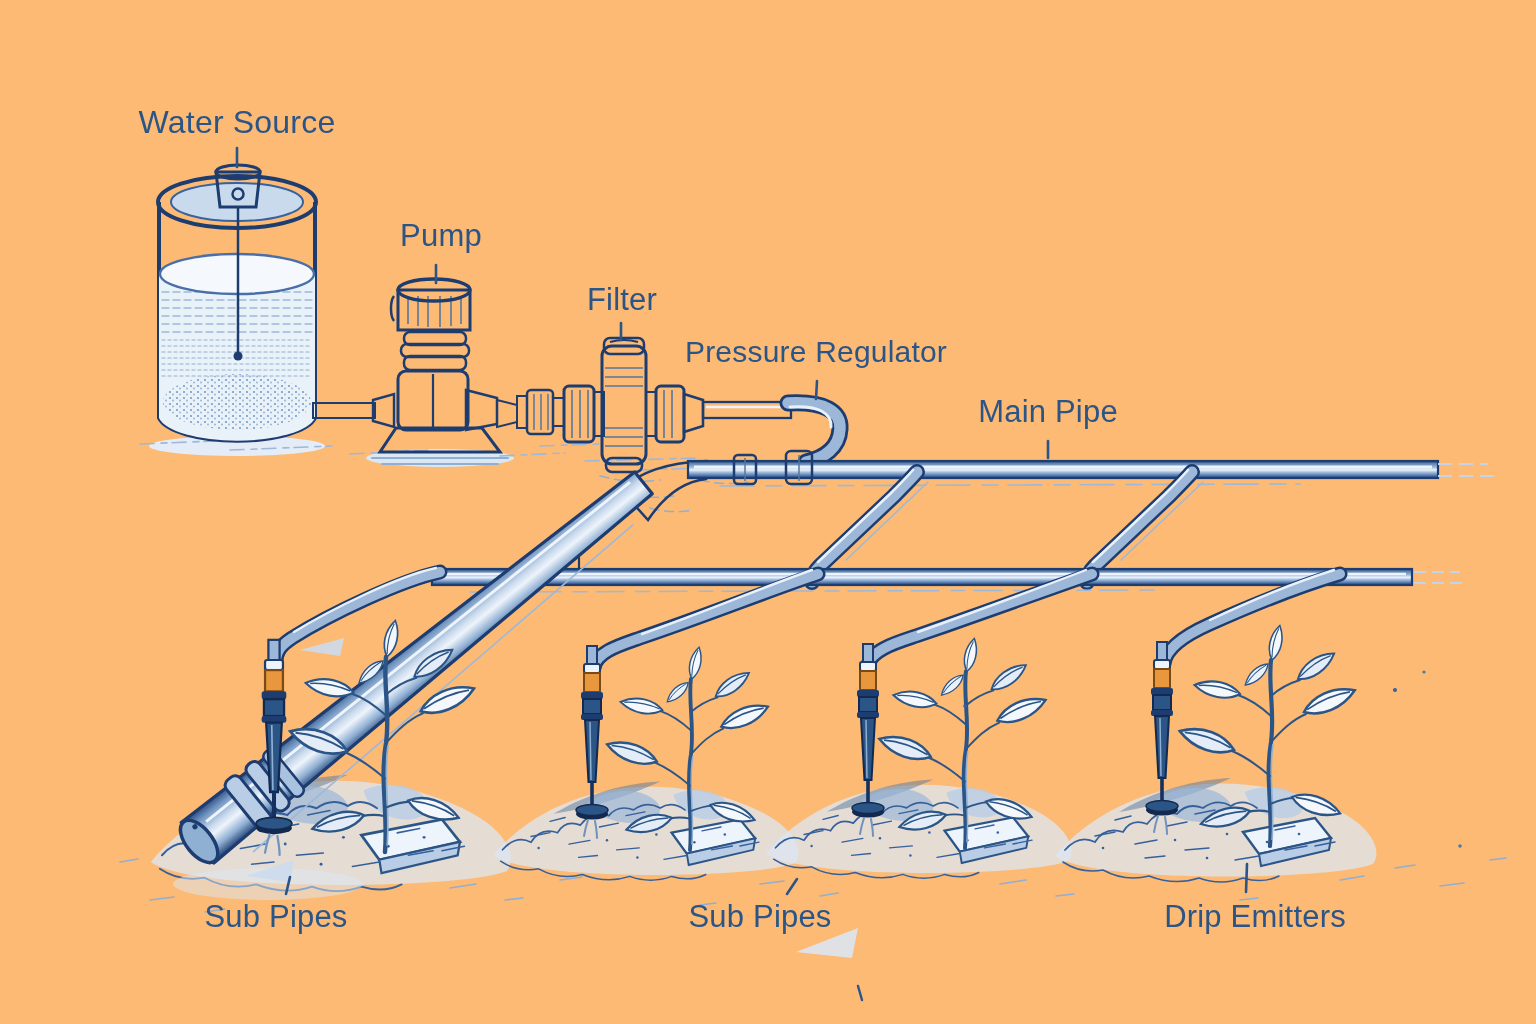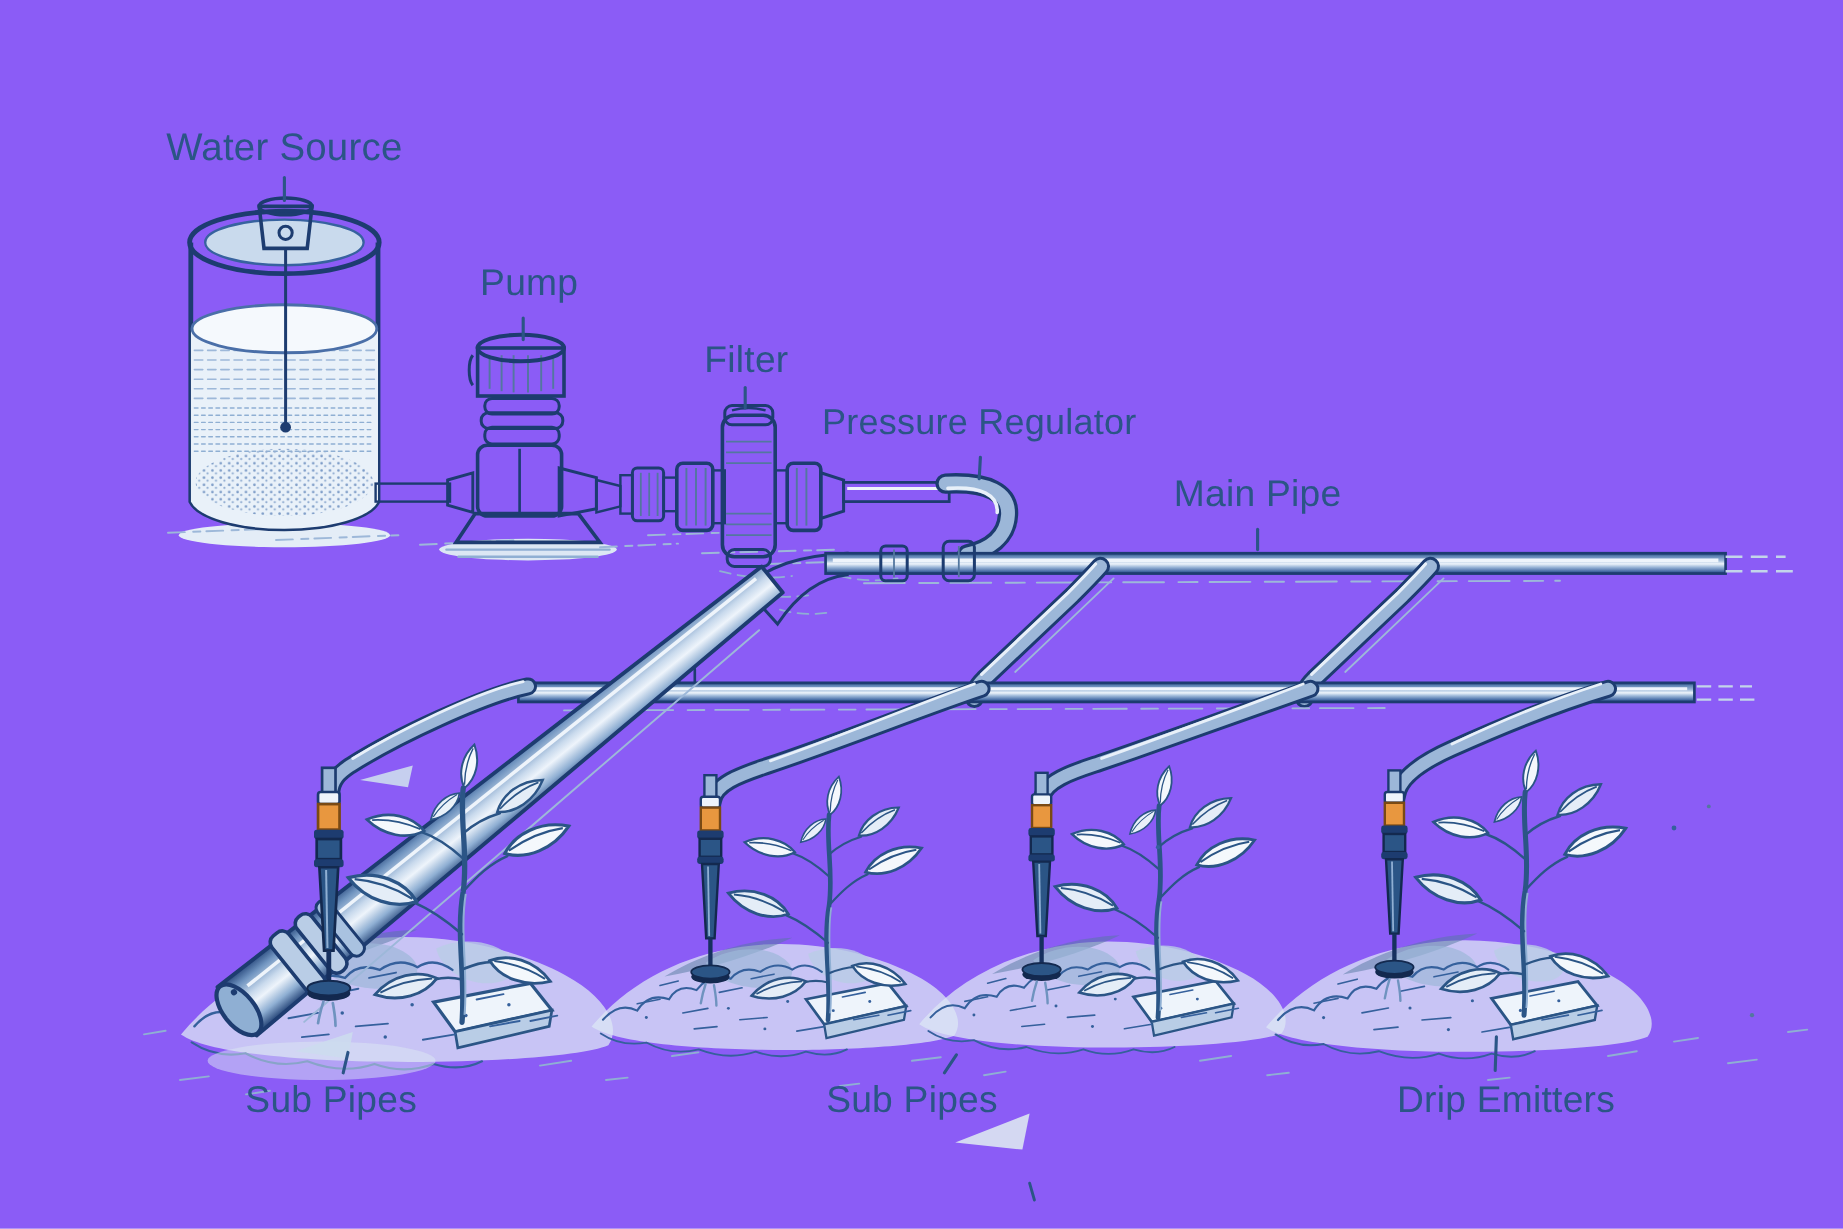--- a/index.html
+++ b/index.html
@@ -1,16 +1,16 @@
 <!DOCTYPE html>
 <html><head>
 <meta charset="utf-8">
 <style>
   html,body{margin:0;padding:0;background:#f3f5f8;}
-  .stage{position:relative;width:1536px;height:1024px;overflow:hidden;background:#8b5cf6;}
+  .stage{position:relative;width:1536px;height:1024px;overflow:hidden;background:#fdba74;}
   .lbl{font-family:"Liberation Sans",sans-serif;font-size:31px;fill:#2b5586;text-anchor:middle;letter-spacing:.2px;}
   .lbl-big{font-size:32px;}
   .lbl-sm{font-size:30px;}
   .tick{stroke:#2b5586;stroke-width:2.6;stroke-linecap:round;}
   .ink{stroke:#1d3c70;fill:none;}
   .sk{stroke:#9db8d9;fill:none;stroke-linecap:round;}
   .sk2{stroke:#8fafd3;fill:none;stroke-linecap:round;}
   .soilln{stroke:#35609c;fill:none;stroke-linecap:round;}
 </style>
 </head>

